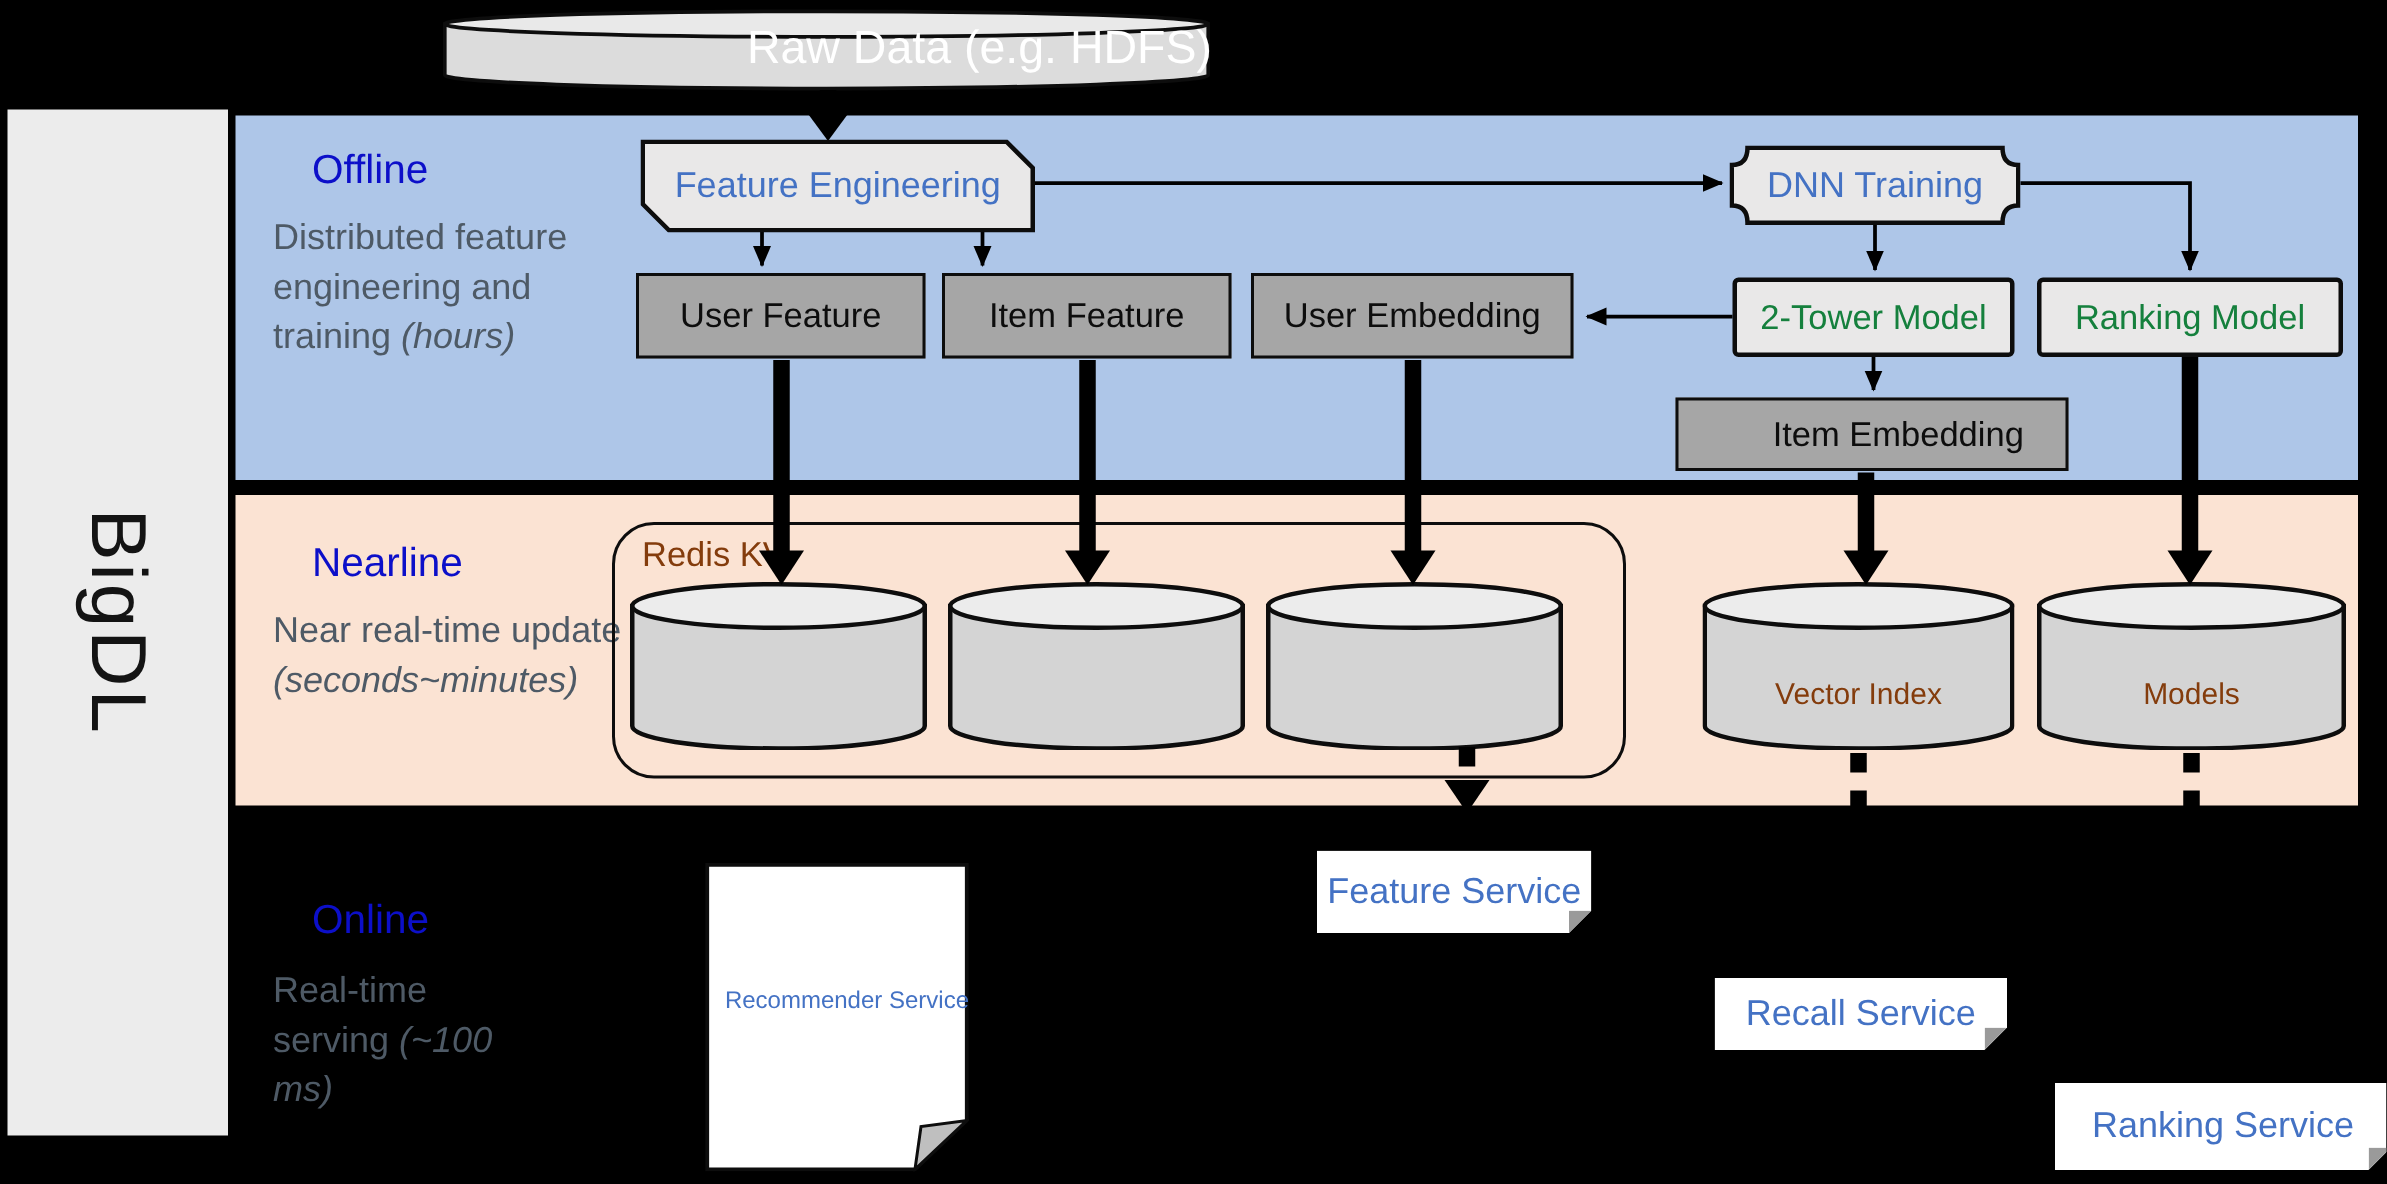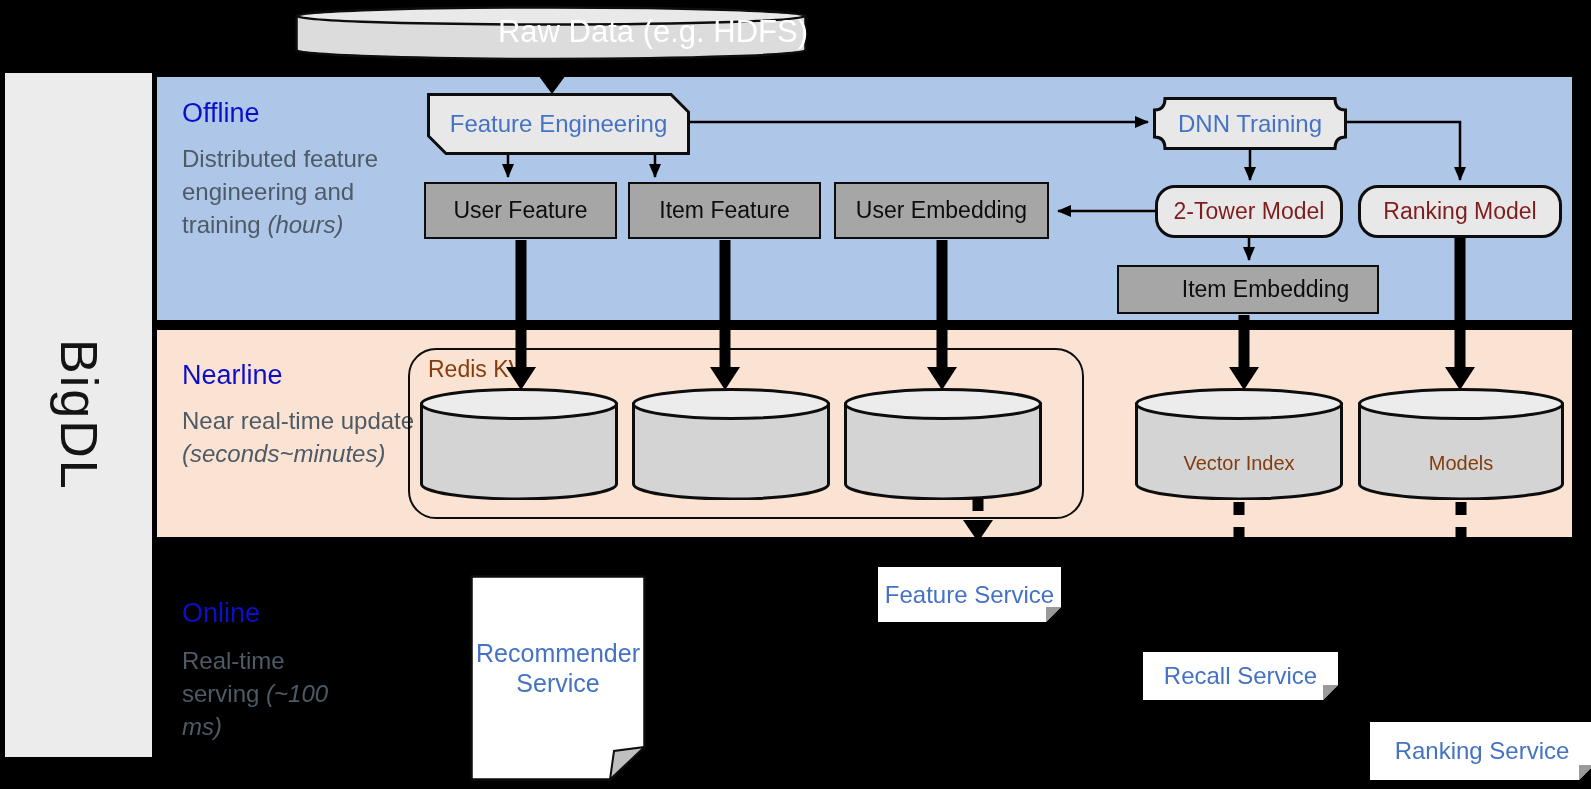--- a/index.html
+++ b/index.html
@@ -9,49 +9,49 @@
   }
   
   .band{position:absolute;left:157px;width:1415px;}
   #band-offline{top:77px;height:243px;background:#AEC6E8;}
   #band-nearline{top:330px;height:207px;background:#FBE3D3;}
   
   #sidebar{position:absolute;left:5px;top:73px;width:147px;height:684px;background:#ECECEC;
     display:flex;align-items:center;justify-content:center;}
   #sidebar span{writing-mode:vertical-rl;font-size:52px;color:#141414;letter-spacing:2px;}
   
-  .sec-title{position:absolute;font-size:27px;color:#0C0FC9;}
+  .sec-title{position:absolute;font-size:27px;color:#0C0FC9;margin-left:26px;}
   .sec-desc{position:absolute;font-size:24px;line-height:33px;color:#4E5A66;}
   .sec-desc .it{font-style:italic;}
   
   .node{position:absolute;display:flex;align-items:center;justify-content:center;text-align:center;}
   .node > svg{position:absolute;inset:0;}
   .node > span{position:relative;z-index:1;}
   .graybox{background:#A6A6A6;border:2.5px solid #0d0d0d;color:#0d0d0d;font-size:23px;}
-  .roundbox{background:#E9E8E8;border:3px solid #0d0d0d;border-radius:20px;font-size:23px;color:#7f1d1d;}
+  .roundbox{background:#E9E8E8;border:3px solid #0d0d0d;border-radius:4px;font-size:23px;color:#15803d;}
   .bluetext{color:#4472C4;}
   .browntext{color:#843C0C;}
   
   #redis-kv{position:absolute;left:408px;top:348px;width:672px;height:167px;
     border:2.5px solid #0d0d0d;border-radius:28px;}
   #redis-kv-label{position:absolute;left:18px;top:6px;font-size:23px;color:#843C0C;}
   
   .cyl{position:absolute;}
   .cyl .cyl-label{position:absolute;left:0;right:0;top:38px;bottom:0;
     display:flex;align-items:center;justify-content:center;font-size:20px;}
   
   .service{position:absolute;background:#fff;display:flex;align-items:center;justify-content:center;
     font-size:24px;color:#4472C4;
     clip-path:polygon(0 0,100% 0,100% calc(100% - 15px),calc(100% - 15px) 100%,0 100%);}
   .service .fold{position:absolute;right:0;bottom:0;width:15px;height:15px;background:#9a9a9a;
     clip-path:polygon(0 0,100% 0,0 100%);}
   
   #recommender-service{position:absolute;left:470px;top:575px;width:176px;height:206px;
-    display:flex;align-items:center;justify-content:flex-start;text-align:center;
-    font-size:25px;color:#4472C4;line-height:30px;}
+    display:flex;align-items:center;justify-content:flex-end;text-align:center;
+    font-size:16px;color:#4472C4;line-height:30px;}
   #recommender-service > svg{position:absolute;inset:0;}
   #recommender-service > span{position:relative;z-index:1;padding-bottom:20px;}
   #connectors{position:absolute;left:0;top:0;pointer-events:none;}
   #raw-label{position:absolute;left:296px;top:14px;width:512px;text-align:right;
     font-size:31px;color:#ffffff;}
 </style>
 </head>
 <body>
 
 <div id="stage">

